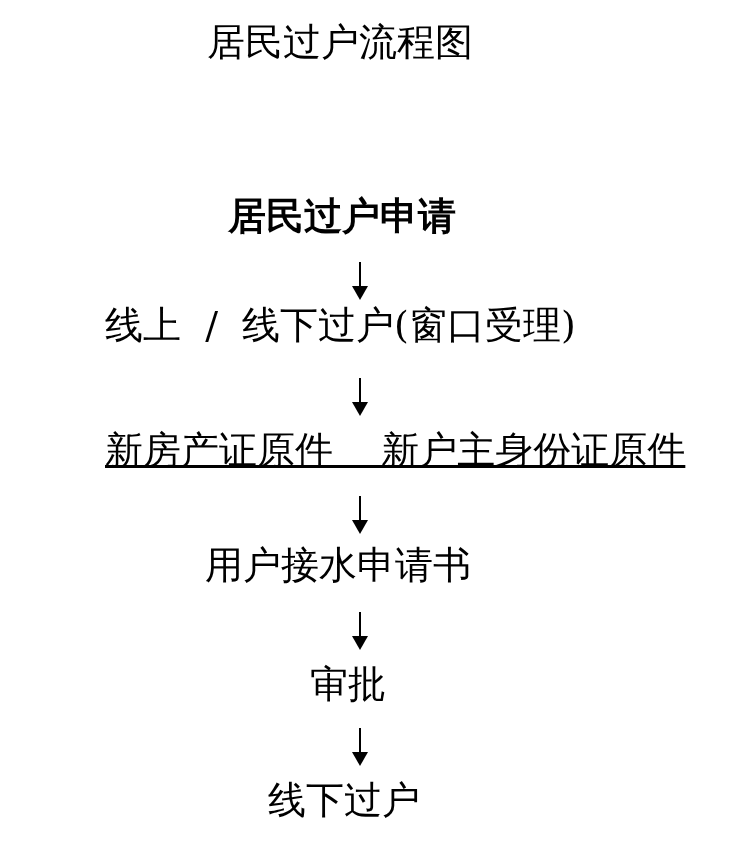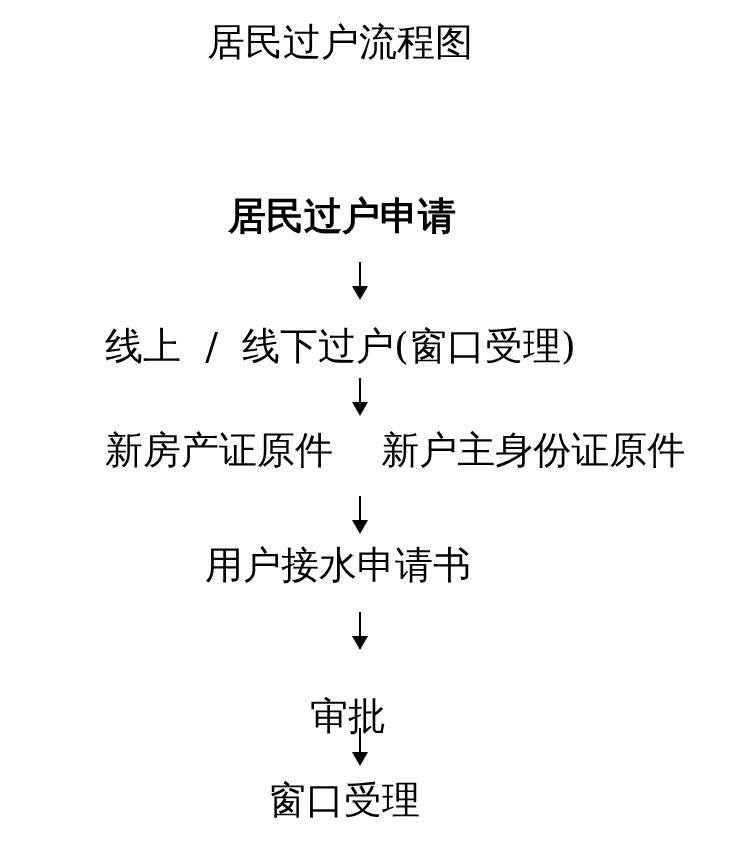--- a/index.html
+++ b/index.html
@@ -17,38 +17,38 @@
 
 <div>
   <div class="t" style="left:207px; top:20px;">居民过户流程图</div>
 
   <div class="t" style="left:228px; top:194px;font-weight:bold;">居民过户申请</div>
   <div class="arrow" style="left:350px; top:262px;">
     <div class="shaft"></div>
       <div class="head"></div>
   </div>
 
-  <div class="t" style="left:105px; top:324px; white-space:pre;">线上  /  线下过户(窗口受理)</div>
+  <div class="t" style="left:105px; top:303px; white-space:pre;">线上  /  线下过户(窗口受理)</div>
   <div class="arrow" style="left:350px; top:378px;">
     <div class="shaft"></div>
       <div class="head"></div>
   </div>
 
-  <div class="t" style="left:105px; top:428px; white-space:pre;">新房产证原件    新户主身份证原件</div>
+  <div class="t" style="left:105px; top:428px; white-space:pre;text-decoration:underline;">新房产证原件    新户主身份证原件</div>
   <div class="arrow" style="left:350px; top:496px;">
     <div class="shaft"></div>
       <div class="head"></div>
   </div>
 
   <div class="t" style="left:205px; top:546px;font-family:Liberation Mono, monospace;">用户接水申请书</div>
   <div class="arrow" style="left:350px; top:612px;">
     <div class="shaft"></div>
       <div class="head"></div>
   </div>
 
-  <div class="t" style="left:310px; top:662px;margin-top:32px;">审批</div>
+  <div class="t" style="left:310px; top:662px;">审批</div>
   <div class="arrow" style="left:350px; top:728px;">
     <div class="shaft"></div>
       <div class="head"></div>
   </div>
 
-  <div class="t" style="left:268px; top:778px;">窗口受理</div>
+  <div class="t" style="left:268px; top:778px;">线下过户</div>
 </div>
 
 </body></html>

